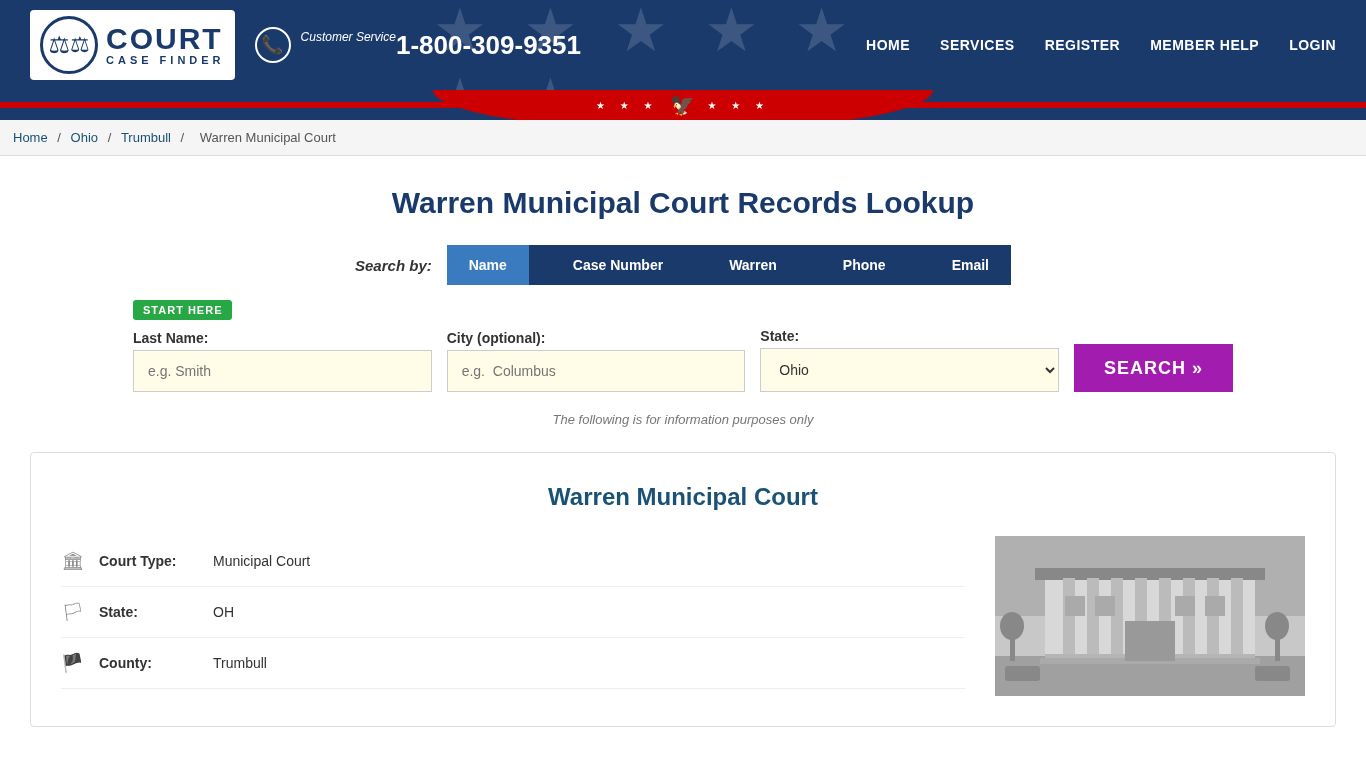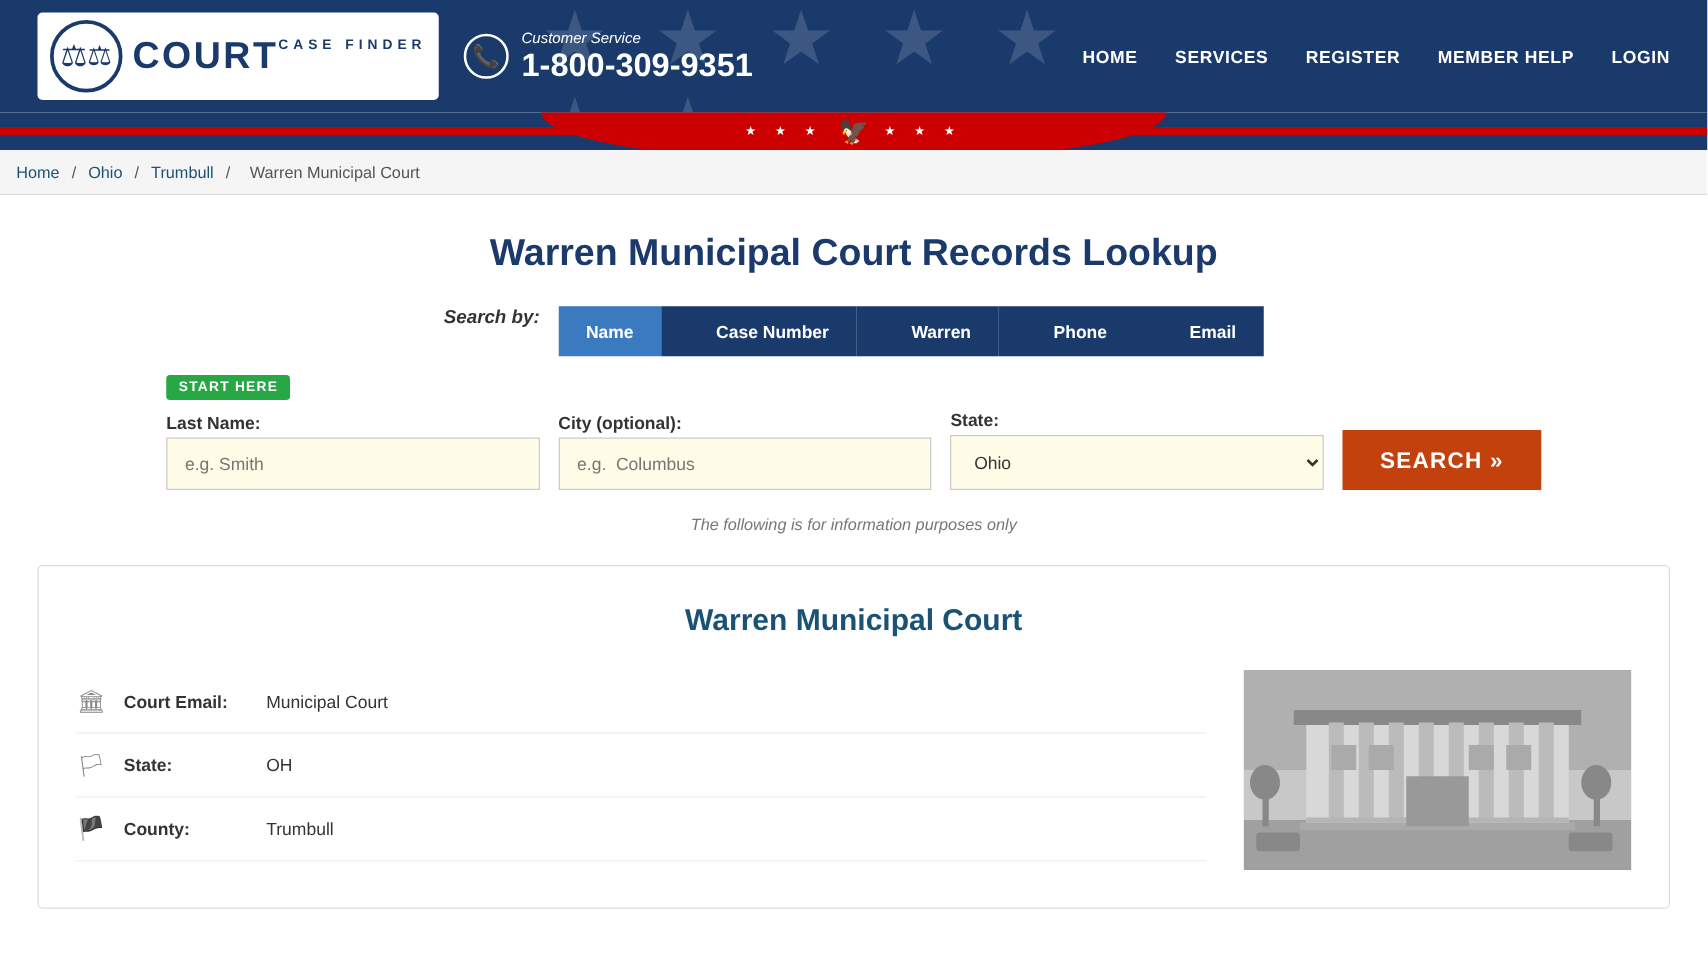--- a/index.html
+++ b/index.html
@@ -29,21 +29,21 @@
       border-radius: 50%;
       border: 3px solid #1a3a6b;
       display: flex; align-items: center; justify-content: center;
       font-size: 22px; color: #1a3a6b;
       position: relative;
     }
     .logo-circle::before {
       content: '⚖';
       font-size: 24px;
     }
-    .logo-text { display: flex; flex-direction: row; }
+    .logo-text { display: flex; flex-direction: column; }
     .logo-court { font-size: 30px; font-weight: 900; color: #1a3a6b; letter-spacing: 2px; line-height: 1; }
     .logo-case-finder { font-size: 11px; letter-spacing: 4px; color: #1a3a6b; font-weight: bold; }
     .header-stars {
       position: absolute; top: 0; left: 50%; transform: translateX(-50%);
       display: flex; align-items: flex-start; justify-content: center;
       width: 500px; height: 90px; overflow: hidden;
     }
     .header-stars-bg {
       color: rgba(255,255,255,0.15);
       font-size: 60px;
@@ -53,21 +53,21 @@
     }
     .customer-service {
       display: flex; align-items: center; gap: 10px; color: #fff;
     }
     .phone-icon {
       width: 36px; height: 36px; border-radius: 50%;
       border: 2px solid #fff;
       display: flex; align-items: center; justify-content: center;
       font-size: 18px;
     }
-    .cs-text { display: flex; flex-direction: column; }
+    .cs-text { display: flex; }
     .cs-label { font-size: 12px; font-style: italic; }
     .cs-phone { font-size: 26px; font-weight: bold; }
     .nav-links {
       display: flex; gap: 30px; align-items: center;
     }
     .nav-links a {
       color: #fff; text-decoration: none; font-size: 14px; font-weight: bold;
       letter-spacing: 0.5px;
     }
 
@@ -124,21 +124,21 @@
       text-align: center;
       font-size: 30px;
       font-weight: bold;
       color: #1a3a6b;
       margin-bottom: 25px;
     }
 
     
     .search-bar {
       display: flex;
-      align-items: flex-start;
+      align-items: center;
       justify-content: center;
       gap: 0;
       margin-bottom: 15px;
     }
     .search-by-label {
       font-style: italic;
       font-weight: bold;
       font-size: 15px;
       margin-right: 15px;
       color: #333;
@@ -181,21 +181,21 @@
       padding: 12px 14px;
       border: 1px solid #ccc;
       font-size: 14px;
       background: #fffde7;
       color: #888;
       outline: none;
       width: 100%;
     }
     .form-group select { color: #333; }
     .search-btn {
-      background: #c2410c;
+      background: #a21caf;
       color: #fff;
       border: none;
       padding: 12px 30px;
       font-size: 18px;
       font-weight: bold;
       cursor: pointer;
       white-space: nowrap;
       letter-spacing: 1px;
       height: 48px;
       display: flex; align-items: center; gap: 6px;
@@ -349,21 +349,21 @@
   </div>
 
   <p class="info-note">The following is for information purposes only</p>
 
   <div class="court-info-box">
     <h2 class="court-box-title">Warren Municipal Court</h2>
     <div class="court-box-inner">
       <div class="court-details">
         <div class="court-detail-row">
           <span class="detail-icon">🏛</span>
-          <span class="detail-label">Court Email:</span>
+          <span class="detail-label">Court Type:</span>
           <span class="detail-value">Municipal Court</span>
         </div>
         <div class="court-detail-row">
           <span class="detail-icon">🏳</span>
           <span class="detail-label">State:</span>
           <span class="detail-value">OH</span>
         </div>
         <div class="court-detail-row">
           <span class="detail-icon">🏴</span>
           <span class="detail-label">County:</span>

